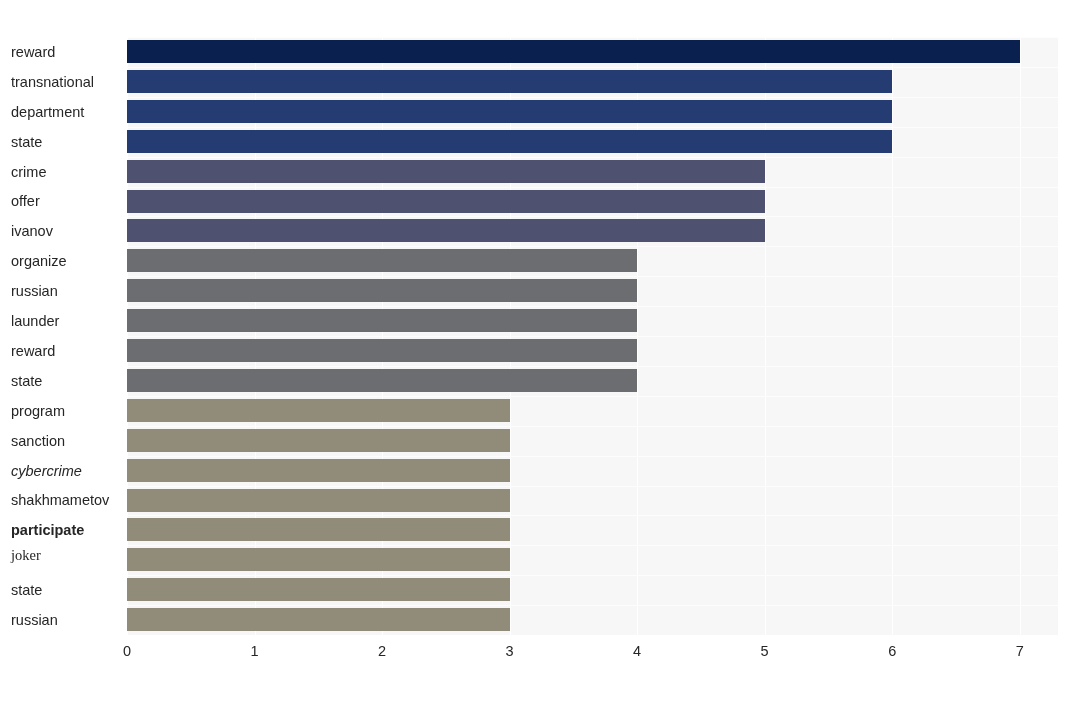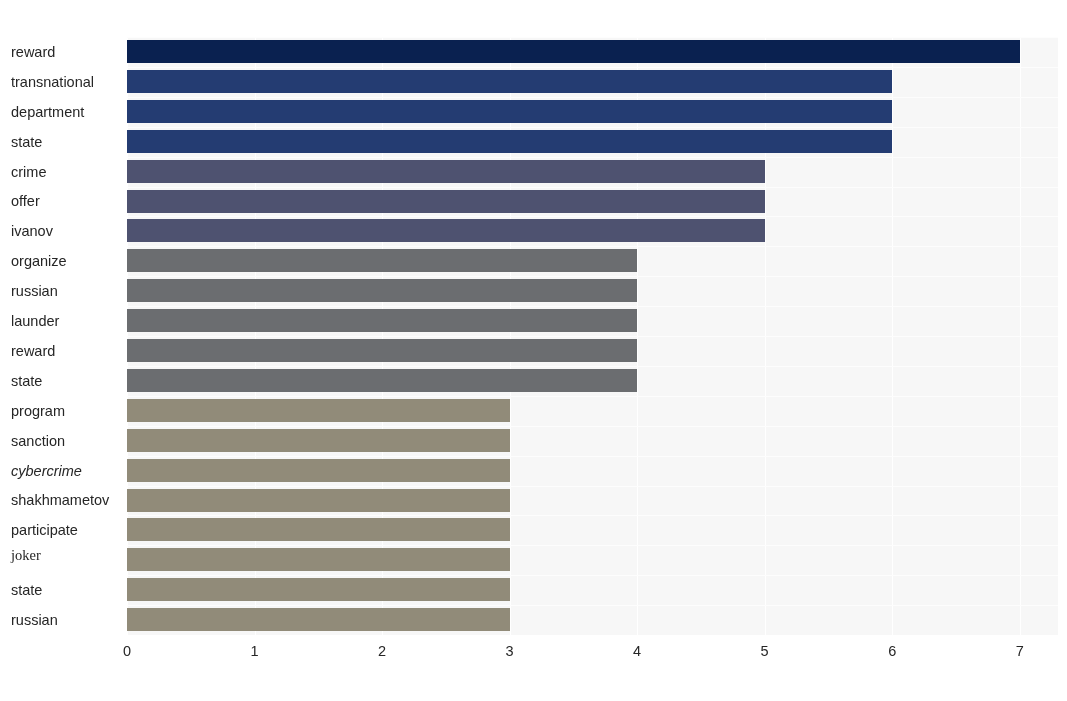--- a/index.html
+++ b/index.html
@@ -232,21 +232,21 @@
       <div class="y-tick-label" style="top: 185.35px; color: rgb(38, 38, 38);">ivanov</div>
       <div class="y-tick-label" style="top: 215.25px; color: rgb(38, 38, 38);">organize</div>
       <div class="y-tick-label" style="top: 245.15px; color: rgb(38, 38, 38);">russian</div>
       <div class="y-tick-label" style="top: 275.05px; color: rgb(38, 38, 38);">launder</div>
       <div class="y-tick-label" style="top: 304.95px; color: rgb(38, 38, 38);">reward</div>
       <div class="y-tick-label" style="top: 334.85px; color: rgb(38, 38, 38);">state</div>
       <div class="y-tick-label" style="top: 364.75px; color: rgb(38, 38, 38);">program</div>
       <div class="y-tick-label" style="top: 394.65px; color: rgb(38, 38, 38);">sanction</div>
       <div class="y-tick-label" style="top: 424.55px; color: rgb(38, 38, 38); font-style: italic;">cybercrime</div>
       <div class="y-tick-label" style="top: 454.45px; color: rgb(38, 38, 38);">shakhmametov</div>
-      <div class="y-tick-label" style="top: 484.35px; color: rgb(38, 38, 38);">participate</div>
+      <div class="y-tick-label" style="top: 484.35px; color: rgb(38, 38, 38); font-weight: bold;">participate</div>
       <div class="y-tick-label" style="top: 509px; color: rgb(38, 38, 38); font-family: Liberation Serif, serif;">joker</div>
       <div class="y-tick-label" style="top: 544.15px; color: rgb(38, 38, 38);">state</div>
       <div class="y-tick-label" style="top: 574.05px; color: rgb(38, 38, 38);">russian</div>
     </div>
 
   <div id="x-axis-labels">
       <div class="x-tick-label" style="left: 0px; color: rgb(38, 38, 38);">0</div>
       <div class="x-tick-label" style="left: 127.534px; color: rgb(38, 38, 38);">1</div>
       <div class="x-tick-label" style="left: 255.068px; color: rgb(38, 38, 38);">2</div>
       <div class="x-tick-label" style="left: 382.603px; color: rgb(38, 38, 38);">3</div>

